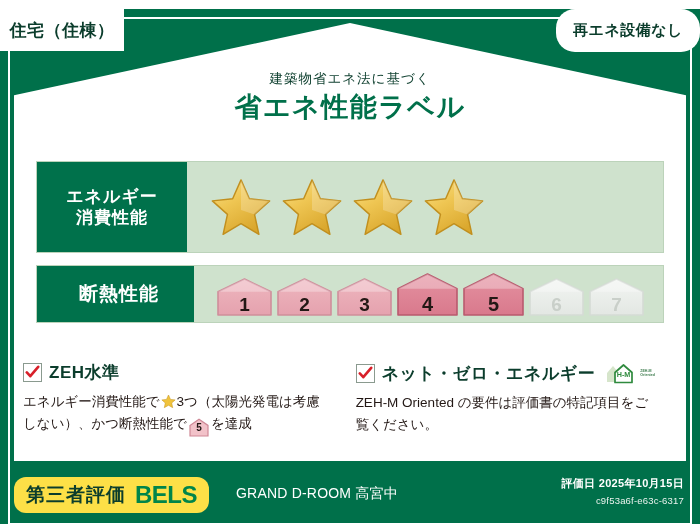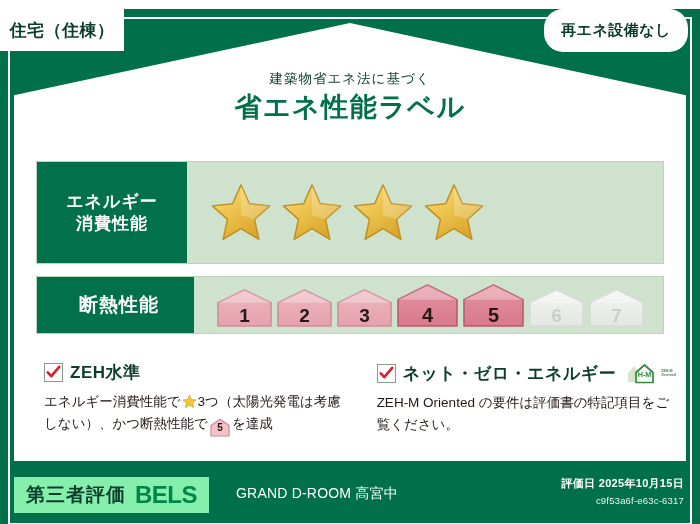--- a/index.html
+++ b/index.html
@@ -30,21 +30,21 @@
   }
   
   .corner-tab{
     position:absolute;top:0;background:#ffffff;
     display:flex;align-items:center;justify-content:center;
     color:#0b3d2c;font-weight:bold;
     letter-spacing:0.5px;
     box-sizing:border-box;
   }
   .tab-left{left:0;width:124px;height:42px;font-size:17px;}
-  .tab-right{right:12px;width:144px;height:43px;font-size:15px;border-radius:19px;}
+  .tab-right{right:0;width:144px;height:43px;font-size:15px;border-radius:19px;}
 
   .title-wrap{
     position:absolute;left:0;right:0;top:62px;text-align:center;
   }
   .title-small{
     font-size:13.5px;font-weight:normal;color:#0b3d2c;letter-spacing:1px;
     line-height:1.2;
   }
   .title-main{
     font-size:27px;font-weight:bold;color:#00704a;letter-spacing:1.5px;
@@ -55,21 +55,21 @@
   .rows{
     position:absolute;left:36px;top:152px;width:628px;
   }
   .rate-row{
     display:flex;align-items:stretch;
     background:#cfe2cd;
     margin-bottom:12px;
     border:1px solid #bcd3ba;
     box-sizing:border-box;
   }
-  .row-energy{height:103px;}
+  .row-energy{height:92px;}
   .row-insul{height:58px;}
   .rate-label{
     background:#00714b;color:#ffffff;
     display:flex;flex-direction:column;align-items:center;justify-content:center;
     font-weight:bold;flex:0 0 150px;
     line-height:1.25;letter-spacing:1px;
   }
   .rate-label.energy{font-size:17px;}
   .rate-label.insul{font-size:19px;padding-left:7px;}
   .rate-body{
@@ -88,21 +88,21 @@
     padding-bottom:3px;box-sizing:border-box;
   }
   .grade .g-num{position:relative;z-index:2;line-height:1;}
   .grade svg{position:absolute;left:0;top:0;}
   .grade.on .g-num{color:#231815;}
   .grade.off .g-num{color:#c9cfc9;}
   .grade.big{width:63px;height:45px;font-size:20px;}
 
   
   .info{
-    position:absolute;left:44px;top:352px;width:632px;
+    position:absolute;left:23px;top:352px;width:632px;
     display:flex;gap:34px;
   }
   .info-col{flex:1;}
   .info-head{
     display:flex;align-items:center;gap:7px;margin-bottom:7px;
   }
   .chk{
     width:19px;height:19px;border:1.5px solid #8a9a8f;background:#fff;
     position:relative;flex:0 0 19px;box-sizing:border-box;
   }
@@ -129,22 +129,22 @@
     position:relative;z-index:2;display:block;text-align:center;
     font-size:10px;font-weight:bold;line-height:19px;color:#231815;
   }
 
   
   .footer{
     position:absolute;left:0;right:0;bottom:0;height:62px;
   }
   .bels-box{
     position:absolute;left:14px;top:6px;height:36px;
-    background:#86efac;display:flex;align-items:center;
-    padding:0 12px;box-sizing:border-box;
+    background:#fde047;display:flex;align-items:center;
+    padding:0 12px;box-sizing:border-box;border-radius:12px;
   }
   .bels-jp{font-size:19px;font-weight:bold;color:#0b3d2c;letter-spacing:1px;}
   .bels-en{
     font-size:24px;font-weight:bold;color:#00854a;letter-spacing:-0.5px;
     margin-left:9px;
   }
   .proj-name{
     position:absolute;left:236px;top:14px;
     color:#ffffff;font-size:14px;letter-spacing:0.2px;
   }

